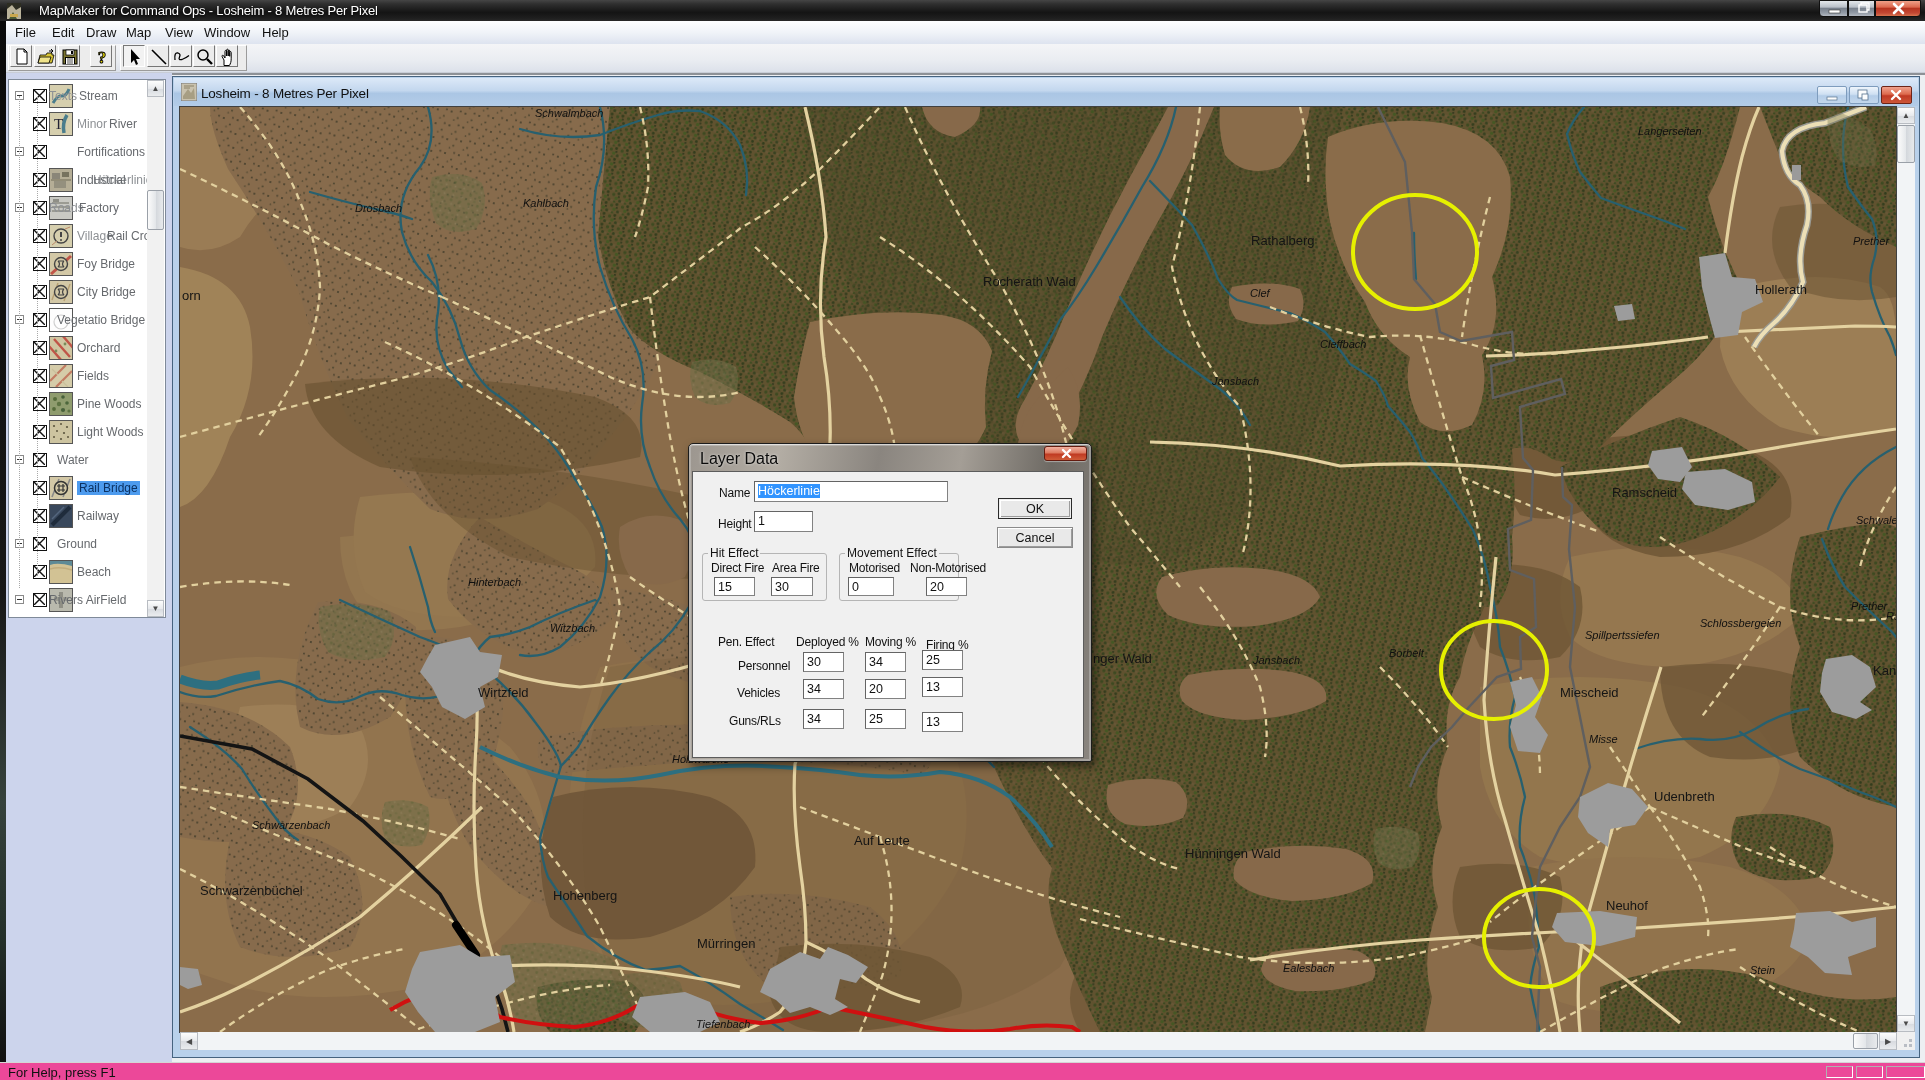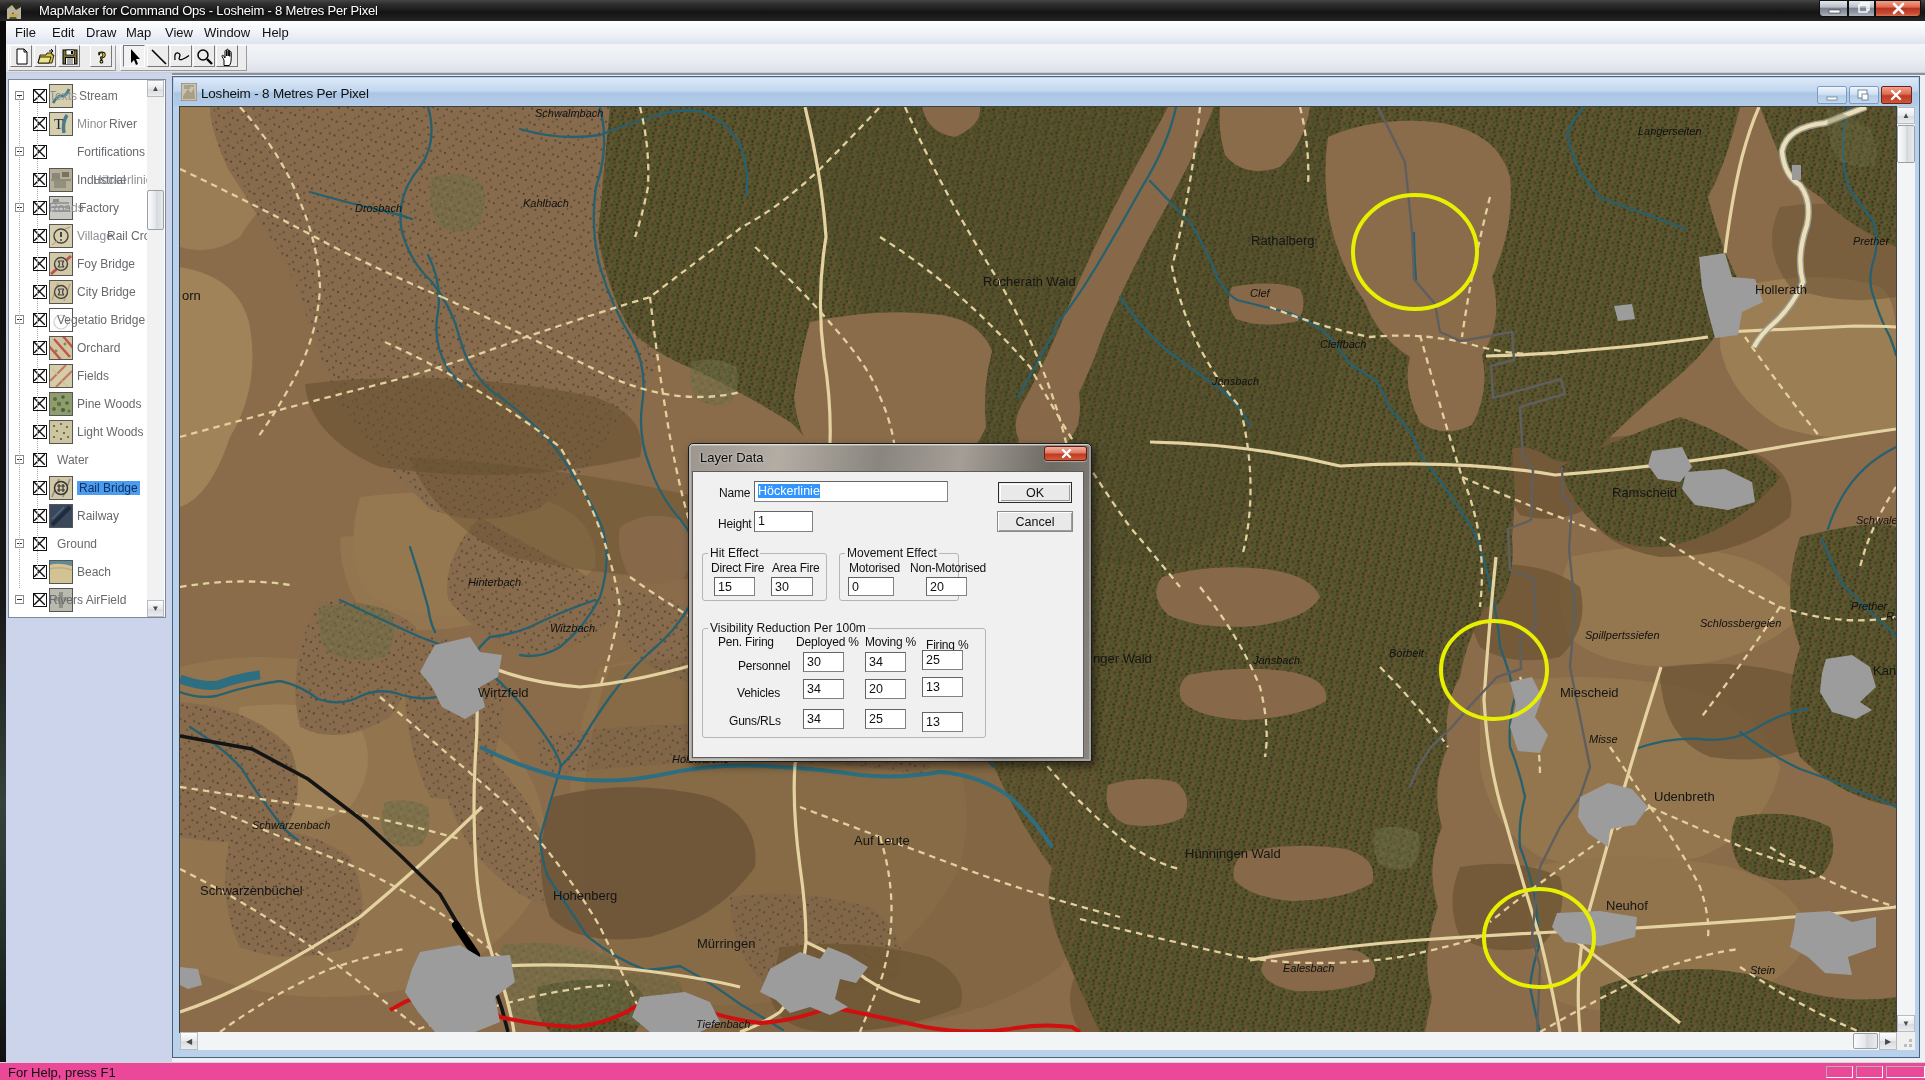--- a/index.html
+++ b/index.html
@@ -63,28 +63,28 @@
      display:flex;align-items:center;justify-content:center;font-size:8px;color:#4a4a4a;}
   .sbthumb{position:absolute;background:linear-gradient(90deg,#fbfbfb,#e4e7ea 50%,#d3d7dc 51%,#e8eaec);border:1px solid #9aa0a8;box-sizing:border-box;border-radius:2px;}
   
   #statusbar{left:0;top:1062px;width:1925px;height:18px;background:#ec4899;border-top:1px solid #d5d5d5;box-sizing:border-box;
     font-size:13px;color:#111;}
   .spane{position:absolute;top:3px;height:12px;border:1px solid #b0b0b0;border-right-color:#fff;border-bottom-color:#fff;box-sizing:border-box;}
   
   #dlgframe{left:688px;top:443px;width:404px;height:319px;border:1px solid #1c1c1c;box-sizing:border-box;border-radius:5px 5px 2px 2px;
     background:linear-gradient(100deg,#9c968f 0%,#b3ada4 20%,#8a857f 42%,#a49e96 60%,#6e6a64 80%,#8b8680 100%);
     box-shadow:inset 0 1px 0 rgba(255,255,255,.55), inset 0 0 0 2px rgba(220,220,220,.35), 3px 4px 9px rgba(0,0,0,.5);}
-  #dlgtitle{left:700px;top:450px;font-size:13px;color:#0a0a0a;white-space:nowrap;text-shadow:0 0 3px rgba(255,255,255,.7);}
+  #dlgtitle{left:700px;top:450px;font-size:16px;color:#0a0a0a;white-space:nowrap;text-shadow:0 0 3px rgba(255,255,255,.7);}
   #dlgclose{left:1044px;top:446px;width:43px;height:15px;border:1px solid #641c10;border-radius:3px;box-sizing:border-box;
     background:linear-gradient(#f0b0a0 0%,#dd7a60 45%,#c03a22 55%,#cf5c38 100%);box-shadow:0 1px 1px rgba(255,255,255,.4);}
   #dlgbody{left:692px;top:471px;width:392px;height:287px;background:#f0f0f0;border:1px solid #5c5c5c;box-sizing:border-box;font-size:12px;color:#111;}
   .dlbl{position:absolute;white-space:nowrap;letter-spacing:-0.2px;}
   .dfield{position:absolute;background:#fff;border:1px solid #828282;border-top-color:#646464;border-left-color:#646464;box-sizing:border-box;
     font-size:12.5px;padding:2px 0 0 3px;color:#111;}
-  .dbtn{position:absolute;background:#e9e9e9;box-sizing:border-box;text-align:center;font-size:12.5px;padding-top:3px;}
+  .dbtn{position:absolute;background:#e9e9e9;box-sizing:border-box;text-align:center;font-size:12.5px;padding-top:3px;margin-top:16px;}
   .dgroup{position:absolute;border:1px solid #b5b5b5;border-radius:3px;margin:0;padding:0;box-sizing:border-box;}
   .dgroup legend{font-size:12px;margin-left:5px;padding:0 2px;}
 </style></head>
 <body>
 
 <div class="abs" id="titlebar"></div>
 <div class="abs" id="titletxt">MapMaker for Command Ops - Losheim - 8 Metres Per Pixel</div>
 <div class="abs" style="left:7px;top:3px;width:14px;height:16px;">
  <svg width="14" height="16">
       <rect x="0" y="0" width="14" height="16" fill="#2d2d22"></rect>
@@ -818,24 +818,21 @@
     <span class="dlbl" style="left:79px;top:89px;">Area Fire</span>
     <div class="dfield" style="left:21px;top:105px;width:41px;height:19px;">15</div>
     <div class="dfield" style="left:78px;top:105px;width:42px;height:19px;">30</div>
     <fieldset class="dgroup" style="left:146px;top:74px;width:120px;height:55px;">
         <legend>Movement Effect</legend>
       </fieldset>
     <span class="dlbl" style="left:156px;top:89px;">Motorised</span>
     <span class="dlbl" style="left:217px;top:89px;">Non-Motorised</span>
     <div class="dfield" style="left:155px;top:105px;width:46px;height:19px;">0</div>
     <div class="dfield" style="left:233px;top:105px;width:41px;height:19px;">20</div>
-    <fieldset class="dgroup" style="left:9px;top:149px;width:284px;height:117px;">
-        <legend>Visibility Reduction Per 100m</legend>
-      </fieldset>
-    <span class="dlbl" style="left:25px;top:163px;">Pen. Firing</span>
+    <span class="dlbl" style="left:25px;top:163px;">Pen. Effect</span>
     <span class="dlbl" style="left:103px;top:163px;">Deployed %</span>
     <span class="dlbl" style="left:172px;top:163px;">Moving %</span>
     <span class="dlbl" style="left:233px;top:166px;">Firing %</span>
     <span class="dlbl" style="left:38px;top:187px;margin-left:7px;">Personnel</span>
     <div class="dfield" style="left:110px;top:180px;width:41px;height:20px;">30</div>
     <div class="dfield" style="left:172px;top:180px;width:41px;height:20px;">34</div>
     <div class="dfield" style="left:229px;top:178px;width:41px;height:20px;">25</div>
     <span class="dlbl" style="left:44px;top:214px;">Vehicles</span>
     <div class="dfield" style="left:110px;top:207px;width:41px;height:20px;">34</div>
     <div class="dfield" style="left:172px;top:207px;width:41px;height:20px;">20</div>

